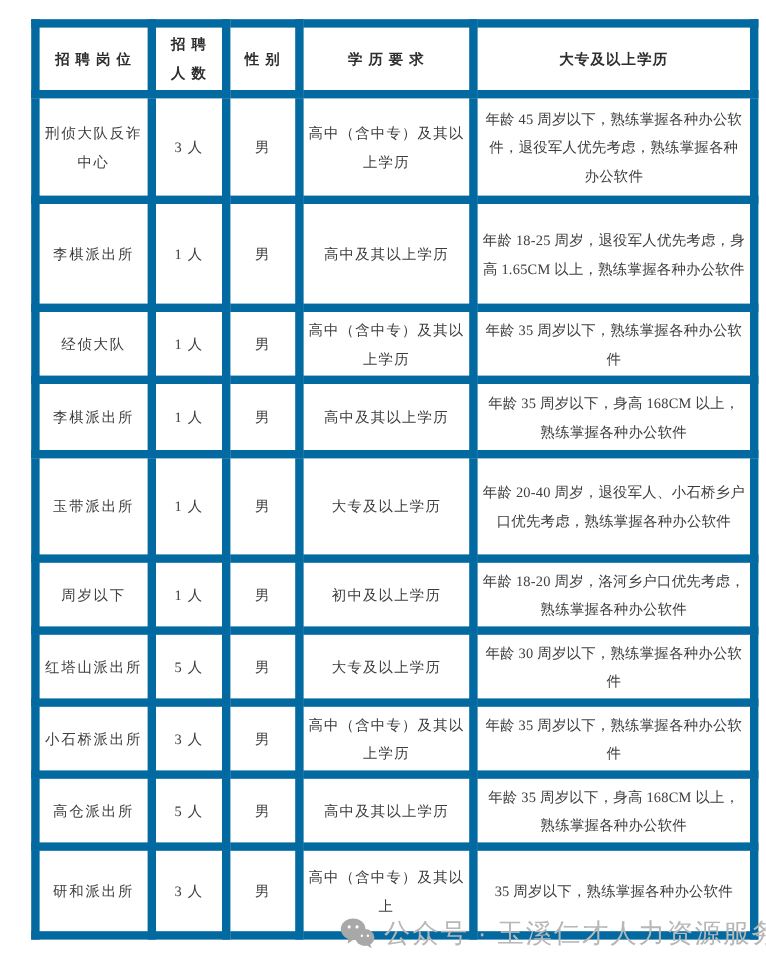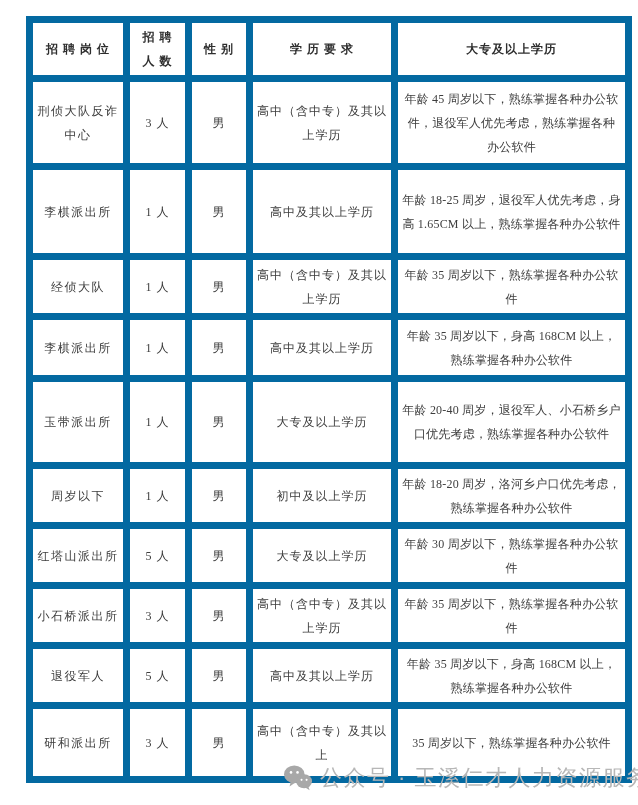--- a/index.html
+++ b/index.html
@@ -157,21 +157,21 @@
         <td class="c-req">年龄 30 周岁以下，熟练掌握各种办公软件</td>
       </tr>
       <tr class="r8">
         <td class="c-pos">小石桥派出所</td>
         <td class="c-cnt">3 人</td>
         <td class="c-gen">男</td>
         <td class="c-edu">高中（含中专）及其以上学历</td>
         <td class="c-req">年龄 35 周岁以下，熟练掌握各种办公软件</td>
       </tr>
       <tr class="r9">
-        <td class="c-pos">退役军人</td>
+        <td class="c-pos">高仓派出所</td>
         <td class="c-cnt">5 人</td>
         <td class="c-gen">男</td>
         <td class="c-edu">高中及其以上学历</td>
         <td class="c-req">年龄 35 周岁以下，身高 168CM 以上，熟练掌握各种办公软件</td>
       </tr>
       <tr class="r10">
         <td class="c-pos">研和派出所</td>
         <td class="c-cnt">3 人</td>
         <td class="c-gen">男</td>
         <td class="c-edu">高中（含中专）及其以上</td>

